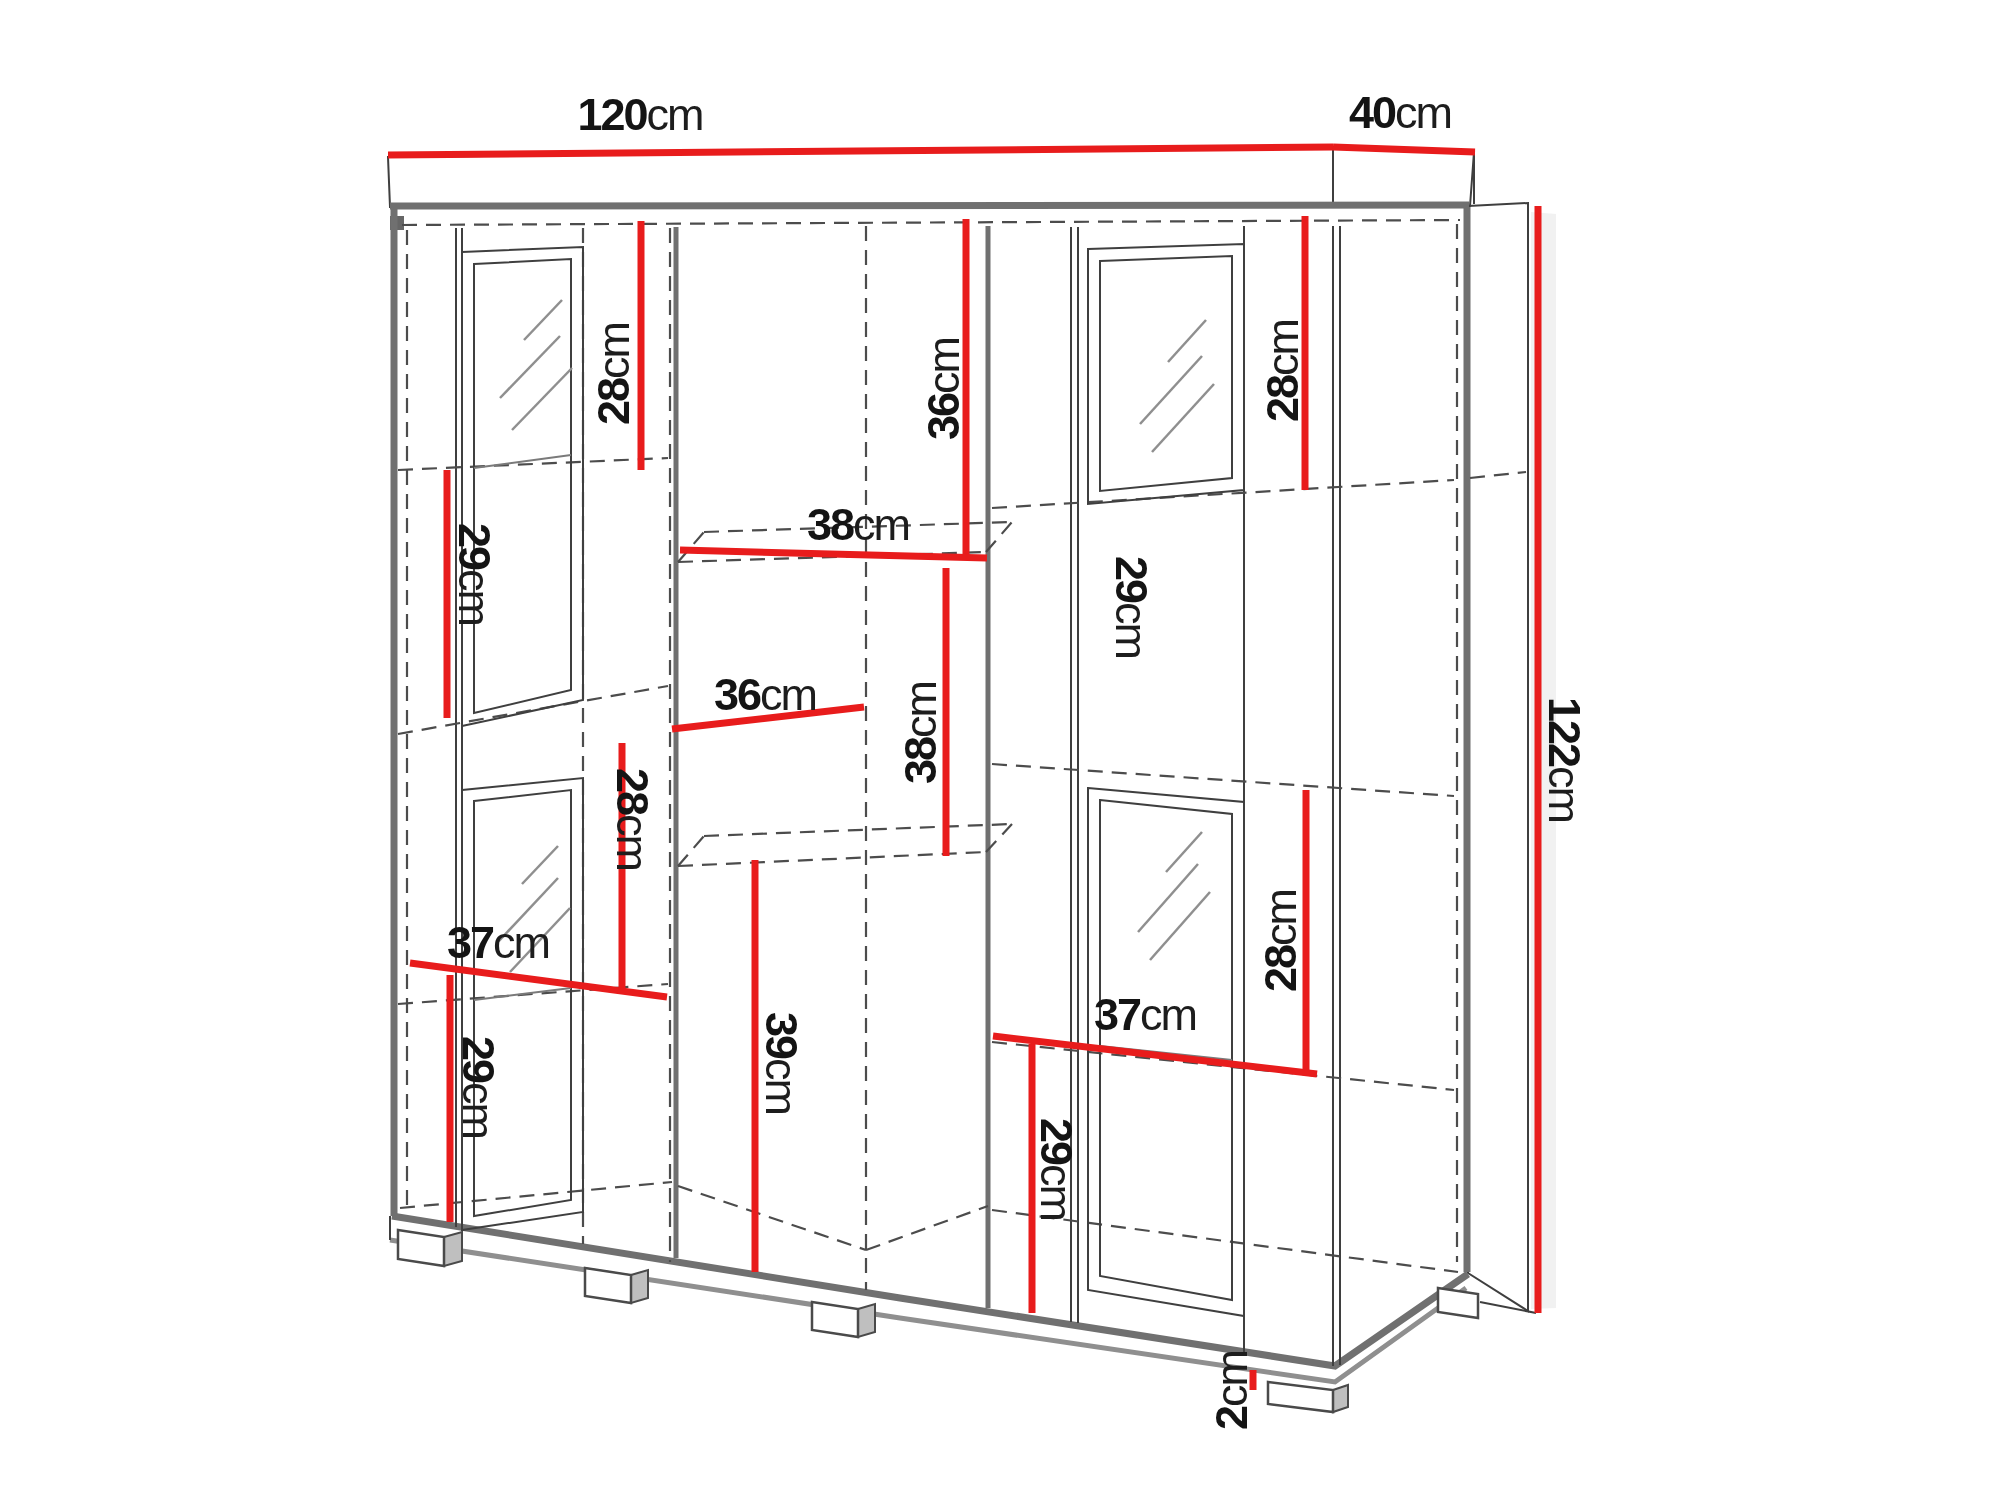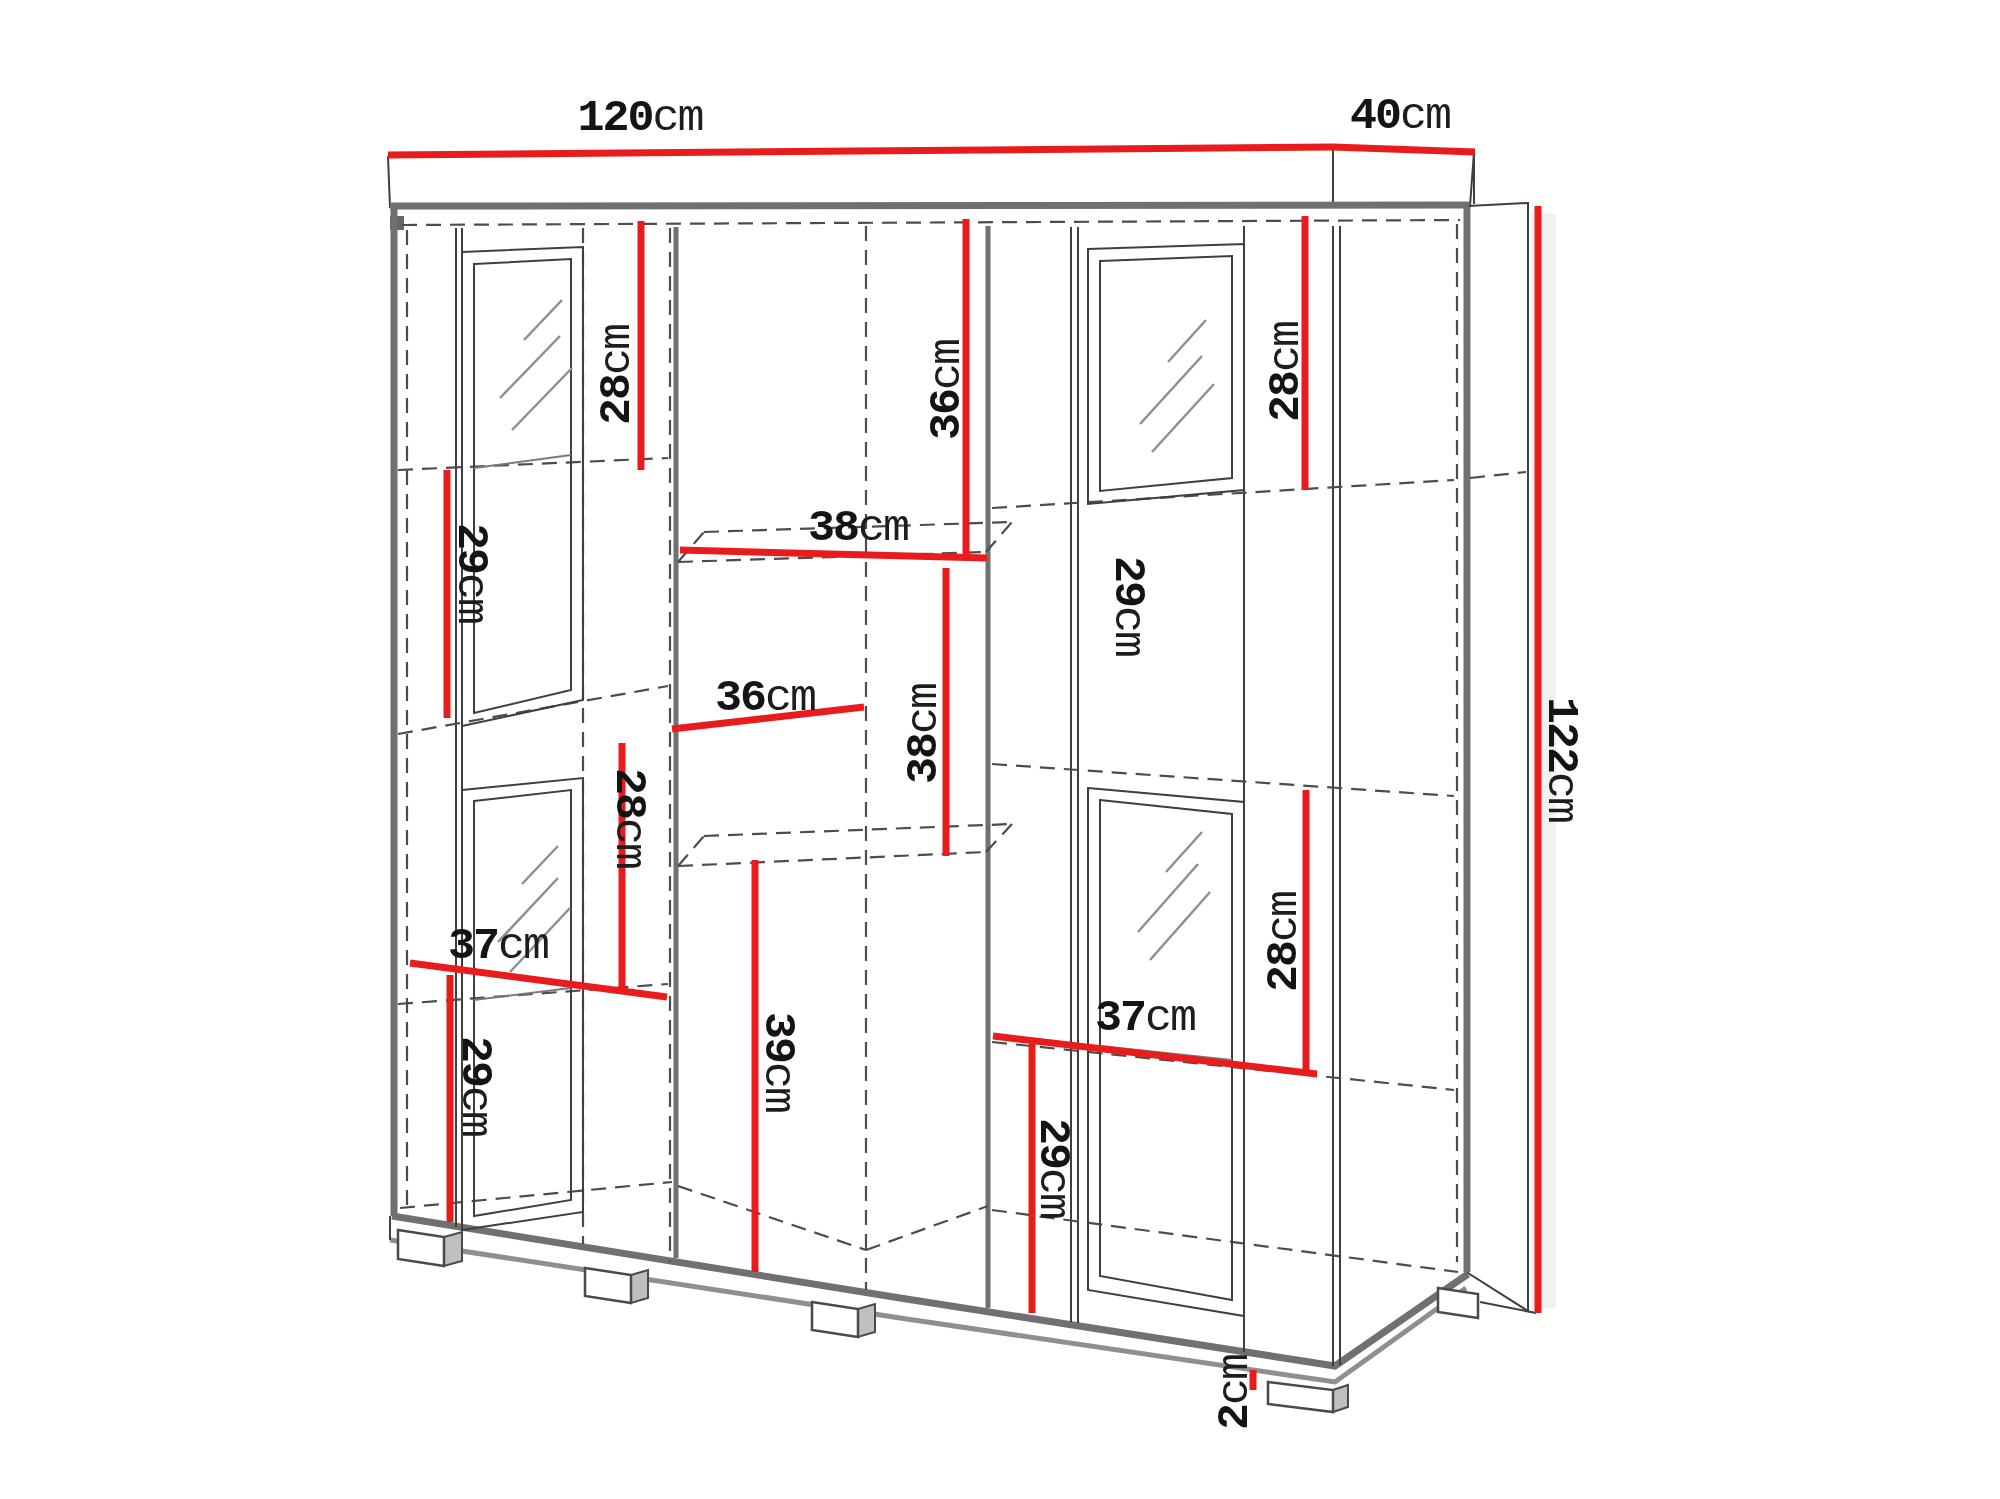--- a/index.html
+++ b/index.html
@@ -1,17 +1,17 @@
 <!DOCTYPE html>
 <html><head>
 <meta charset="utf-8">
 <style>
   html,body{margin:0;padding:0;background:#ffffff;}
   .stage{position:relative;width:1888px;height:1499px;background:#ffffff;overflow:hidden;
-         font-family:Liberation Mono, monospace;}
+         font-family:Liberation Sans, sans-serif;}
   svg{position:absolute;left:0;top:0;}
   .thin{stroke:#3f3f3f;stroke-width:2;fill:none;}
   .thick{stroke:#707070;stroke-width:7;fill:none;stroke-linecap:butt;}
   .mid{stroke:#707070;stroke-width:5;fill:none;}
   .dash{stroke:#4c4c4c;stroke-width:2.2;fill:none;stroke-dasharray:15 9;}
   .glass{stroke:#8f8f8f;stroke-width:2.5;fill:none;}
   .seethru{stroke:#7a7a7a;stroke-width:2;fill:none;}
   .red{stroke:#e81c1c;stroke-width:7;fill:none;stroke-linecap:butt;}
   .foot{fill:#ffffff;stroke:#4a4a4a;stroke-width:2.5;}
   .footside{fill:#bfbfbf;stroke:#4a4a4a;stroke-width:2;}

